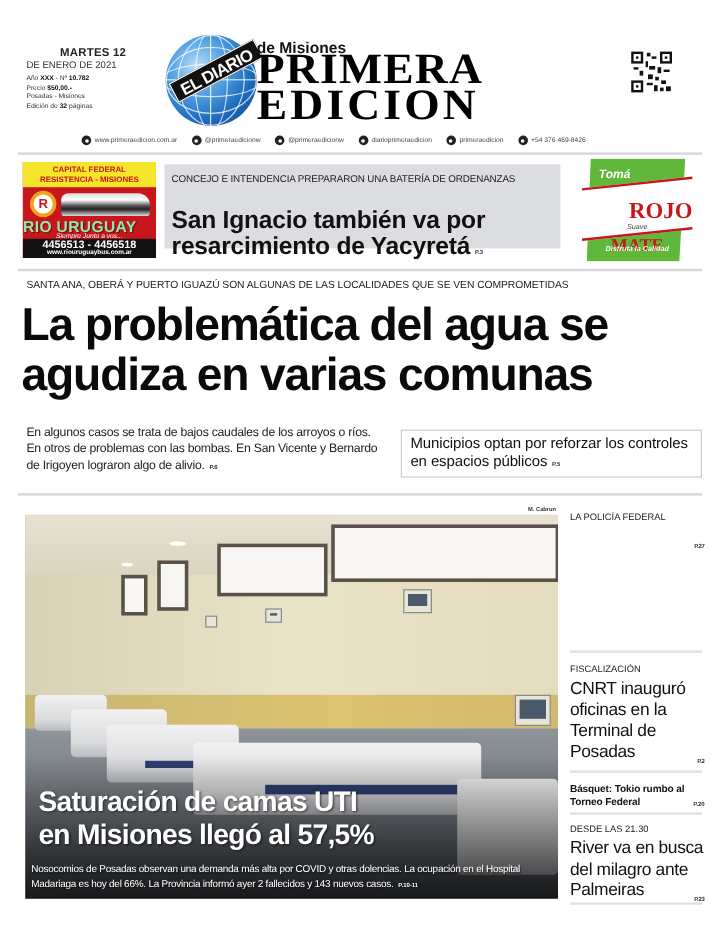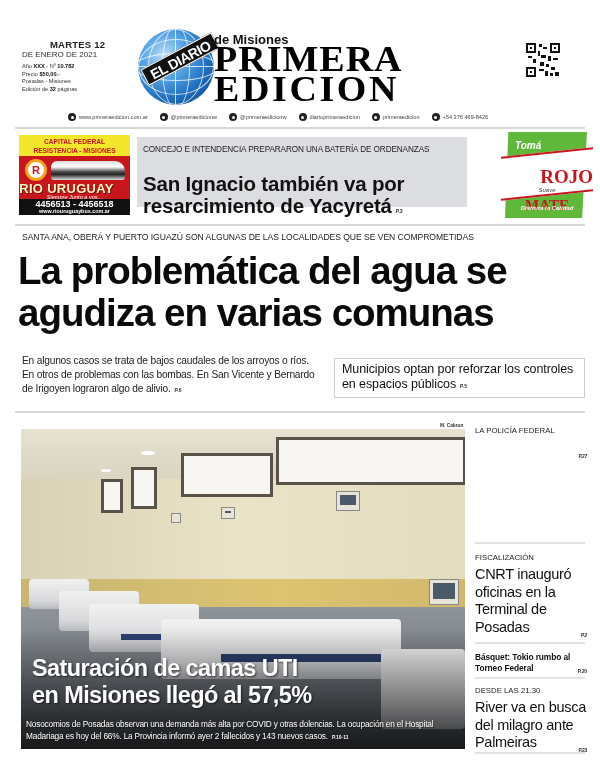--- a/index.html
+++ b/index.html
@@ -47,34 +47,34 @@
   .rule-top { position: absolute; left: 15px; top: 127px; width: 570px; height: 2px; background: #d8d8d8; }
 
   
   .ad-rio { position: absolute; left: 19px; top: 135px; width: 111px; height: 80px; background: #c8161d; overflow: hidden; }
   .ad-rio .top { position: absolute; left: 0; top: 0; width: 111px; height: 21px; background: #f4e62b; text-align: center;
     color: #c8161d; font-weight: bold; font-size: 6.6px; line-height: 9px; padding-top: 2px; }
   .ad-rio .emblem { position: absolute; left: 6px; top: 24px; width: 22px; height: 22px; border-radius: 50%; background: #fff; border: 3px solid #f4a21b; }
   .ad-rio .emblem::after { content: "R"; position: absolute; left: 0; top: 0; width: 16px; height: 16px; text-align: center; line-height: 16px; font-weight: bold; color: #c8161d; font-size: 11px; }
   .ad-rio .bus { position: absolute; left: 32px; top: 26px; width: 74px; height: 19px; border-radius: 6px 10px 3px 3px;
     background: linear-gradient(#ddd 0%, #fff 30%, #555 55%, #222 70%, #ddd 100%); }
-  .ad-rio .brand { position: absolute; left: 0; top: 47px; width: 95px; text-align: center; color: #fef9c3; font-weight: bold;
+  .ad-rio .brand { position: absolute; left: 0; top: 47px; width: 95px; text-align: center; color: #86efac; font-weight: bold;
     font-size: 13px; line-height: 13px; letter-spacing: 0.3px; text-shadow: 1px 1px 0 #7a0a0e; }
   .ad-rio .slogan { position: absolute; left: 0; top: 59px; width: 111px; text-align: center; color: #fff; font-style: italic; font-size: 5.6px; }
   .ad-rio .phones { position: absolute; left: 0; top: 64px; width: 111px; height: 10px; background: #111; color: #fff; font-weight: bold;
     font-size: 9px; line-height: 10px; text-align: center; }
   .ad-rio .web { position: absolute; left: 0; top: 73px; width: 111px; height: 7px; background: #111; color: #fff; font-size: 5.4px;
     line-height: 7px; text-align: center; font-weight: bold; }
 
   .teaser { position: absolute; left: 137px; top: 137px; width: 330px; height: 70px; background: #dcdde1; padding: 8px 0 0 6px; }
   .teaser .kicker { font-size: 8.2px; color: #222; line-height: 10px; letter-spacing: -0.1px; }
   .teaser .head { font-weight: bold; font-size: 20.5px; line-height: 22px; color: #111; letter-spacing: -0.2px; margin-top: 18px; }
   .page-ref { font-size: 5px; font-weight: bold; color: #333; margin-left: 4px; vertical-align: baseline; letter-spacing: 0; }
 
-  .ad-mate { position: absolute; left: 501px; top: 132px; width: 92px; height: 91px; }
+  .ad-mate { position: absolute; left: 485px; top: 132px; width: 92px; height: 91px; }
   .ad-mate .bg { position: absolute; left: 4px; top: 0; width: 82px; height: 86px; background: #5fb83a; clip-path: polygon(4% 0, 100% 0, 94% 100%, 0 100%); }
   .ad-mate .toma { position: absolute; left: 14px; top: 8px; color: #fff; font-weight: bold; font-style: italic; font-size: 10px; }
   .ad-mate .banner { position: absolute; left: 0; top: 20px; width: 92px; height: 44px; background: #fff; border-top: 2px solid #c8161d; border-bottom: 2px solid #c8161d; transform: skewY(-6deg); }
   .ad-mate .mate { position: absolute; left: 0; top: 22px; width: 92px; text-align: center; color: #c8161d; font-family: "Liberation Serif", serif; font-weight: bold; font-size: 15px; line-height: 15px; margin-top: 44px; }
   .ad-mate .rojo { position: absolute; left: 0; top: 36px; width: 92px; text-align: right; color: #c8161d; font-family: "Liberation Serif", serif; font-weight: bold; font-size: 19px; line-height: 18px; }
   .ad-mate .suave { position: absolute; left: 0; top: 55px; width: 92px; text-align: center; color: #444; font-style: italic; font-size: 6px; }
   .ad-mate .disfruta { position: absolute; left: 0; top: 73px; width: 92px; text-align: center; color: #fff; font-style: italic; font-weight: bold; font-size: 6px; }
 
   .rule-mid { position: absolute; left: 15px; top: 224px; width: 570px; height: 2px; background: #d8d8d8; }
 

